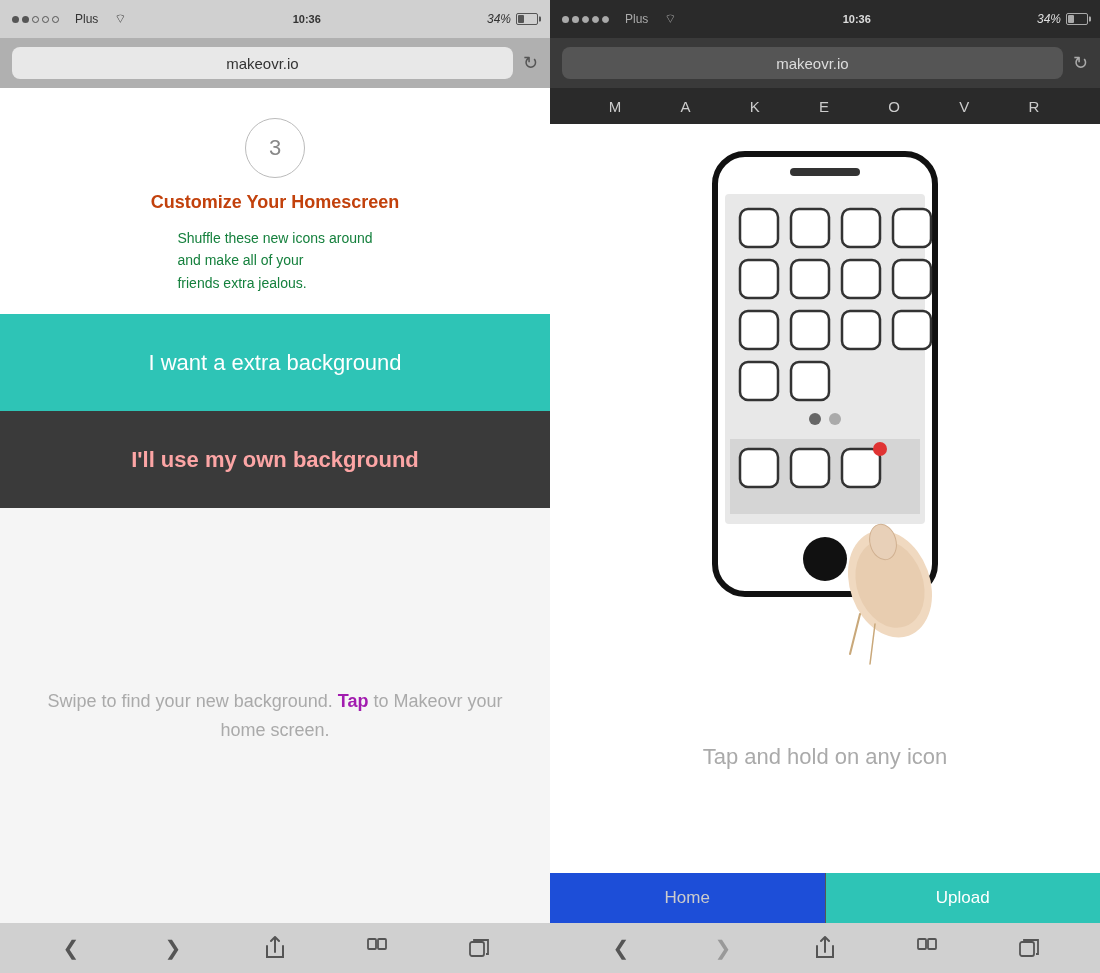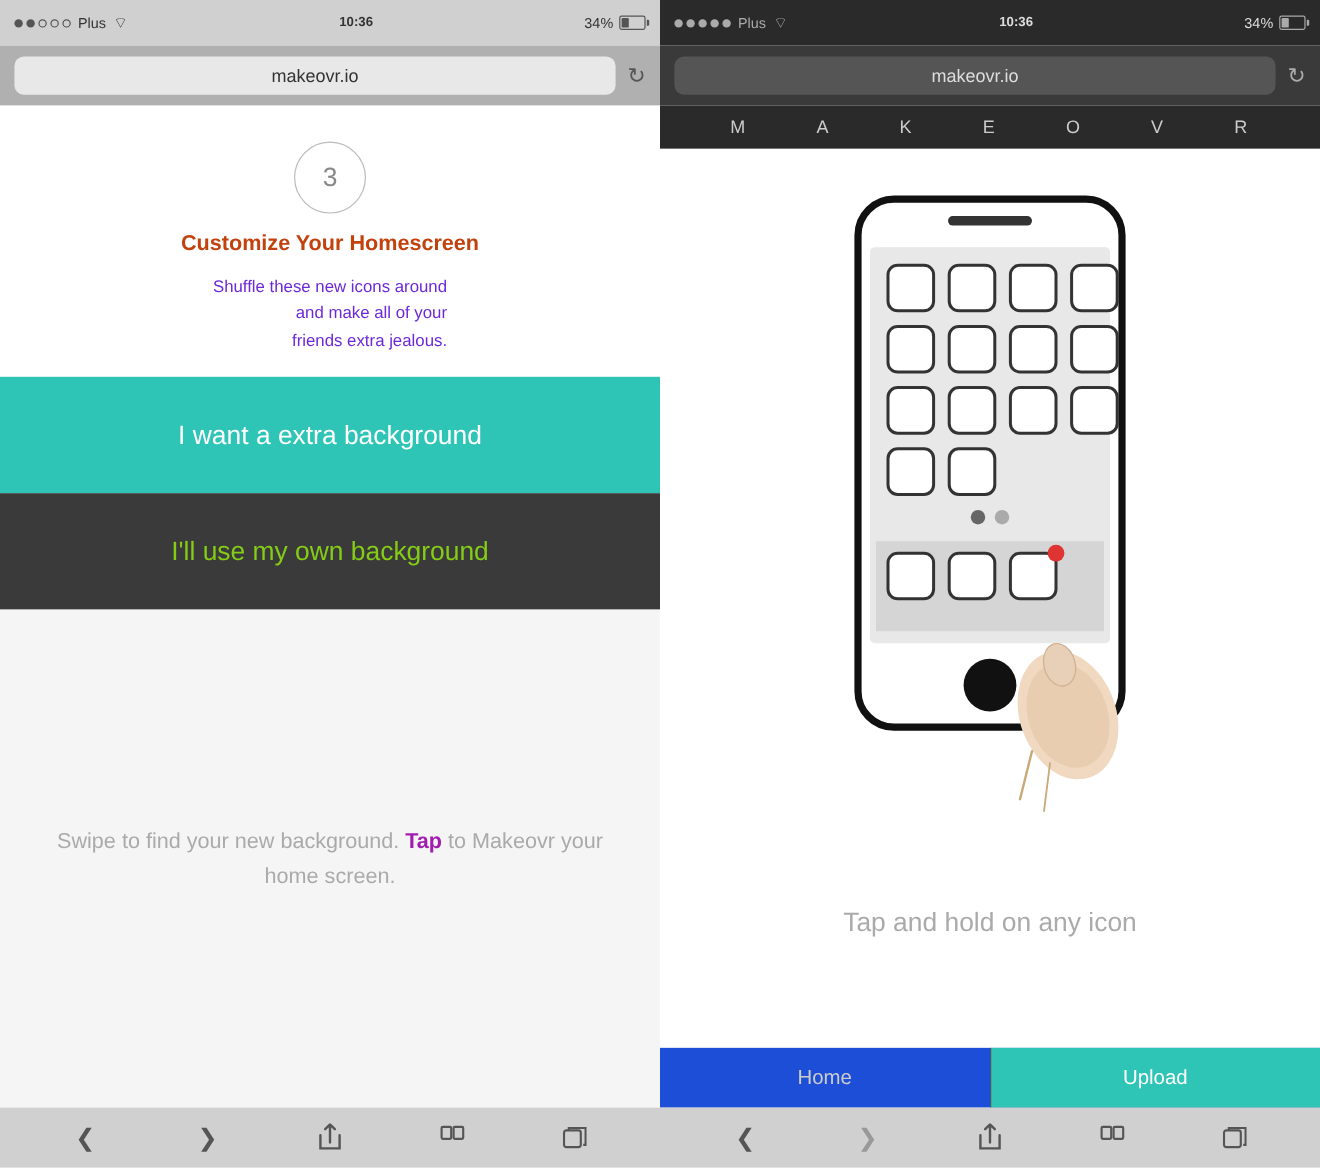--- a/index.html
+++ b/index.html
@@ -27,32 +27,32 @@
       height: 38px;
       background: #d0d0d0;
       display: flex;
       align-items: center;
       justify-content: space-between;
       padding: 0 12px;
     }
     .status-left {
       display: flex;
       align-items: center;
-      gap: 6px;
+      gap: 16px;
       font-size: 12px;
       color: #333;
     }
     .signal-dots {
       display: flex; gap: 3px;
     }
     .dot { width: 7px; height: 7px; border-radius: 50%; background: #555; }
     .dot.empty { background: transparent; border: 1.5px solid #555; }
     .wifi-icon { font-size: 13px; }
     .status-center { font-size: 11px; font-weight: 700; color: #333; }
-    .status-right { display: flex; align-items: center; gap: 5px; font-size: 12px; color: #333; }
+    .status-right { display: flex; align-items: center; gap: 5px; font-size: 12px; color: #333; font-style: italic; }
     .battery {
       width: 22px; height: 12px; border: 1.5px solid #555; border-radius: 2px;
       position: relative; display: flex; align-items: center; padding: 1px;
     }
     .battery::after {
       content: ''; position: absolute; right: -4px; top: 50%; transform: translateY(-50%);
       width: 2px; height: 5px; background: #555; border-radius: 0 1px 1px 0;
     }
     .battery-fill { width: 34%; height: 100%; background: #555; border-radius: 1px; }
 
@@ -103,38 +103,38 @@
     .step-circle {
       width: 60px; height: 60px; border-radius: 50%;
       border: 1.5px solid #bbb;
       display: flex; align-items: center; justify-content: center;
       font-size: 22px; color: #888;
     }
     .step-title {
       font-size: 18px; font-weight: 700; color: #c2410c; text-align: center;
     }
     .step-desc {
-      font-size: 14px; color: #6d28d9; text-align: right; line-height: 1.6;
+      font-size: 14px; color: #15803d; text-align: left; line-height: 1.6;
     }
 
     
     .cta-btn-teal {
       width: 550px;
       height: 97px;
       background: #2ec4b6;
       display: flex; align-items: center; justify-content: center;
       font-size: 22px; color: #fff; font-weight: 400;
       cursor: pointer;
     }
     .cta-btn-dark {
       width: 550px;
       height: 97px;
       background: #3a3a3a;
       display: flex; align-items: center; justify-content: center;
-      font-size: 22px; color: #84cc16; font-weight: 400;
+      font-size: 22px; color: #fca5a5; font-weight: 700;
       cursor: pointer;
       text-align: center;
     }
 
     
     .left-bottom {
       flex: 1;
       background: #f5f5f5;
       display: flex; align-items: center; justify-content: center;
       padding: 20px 40px;
@@ -205,21 +205,21 @@
     .nav-letter {
       font-size: 15px; font-weight: 500; color: #ccc; letter-spacing: 2px;
     }
 
     
     .phone-area {
       flex: 1;
       background: #fff;
       display: flex; flex-direction: column;
       align-items: center; justify-content: flex-start;
-      padding-top: 32px;
+      padding-top: 20px;
       position: relative;
     }
 
     .tap-text {
       font-size: 22px; color: #aaa; text-align: center;
       padding: 20px 0 10px;
     }
 
     
     .bottom-tabs {

